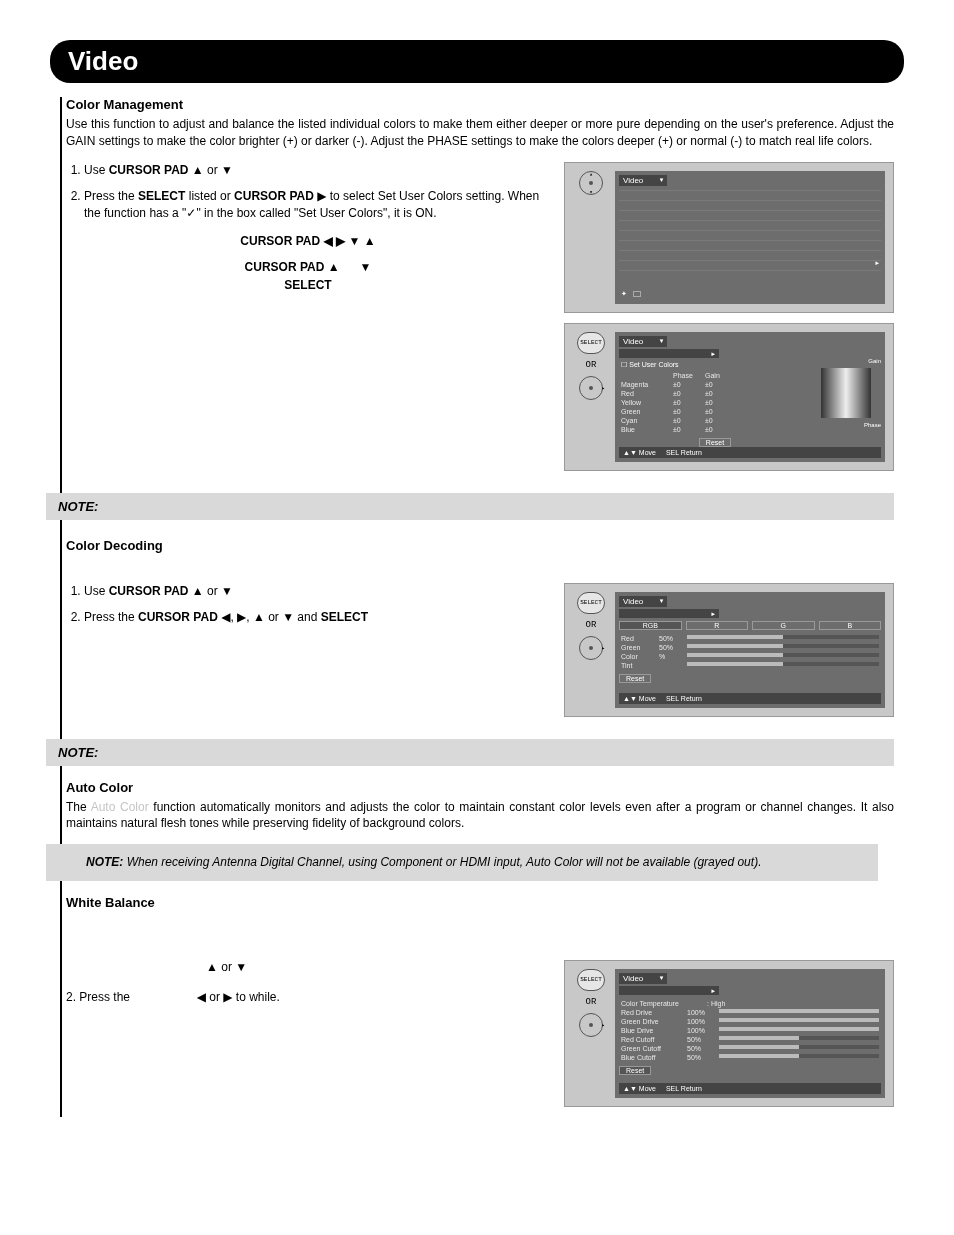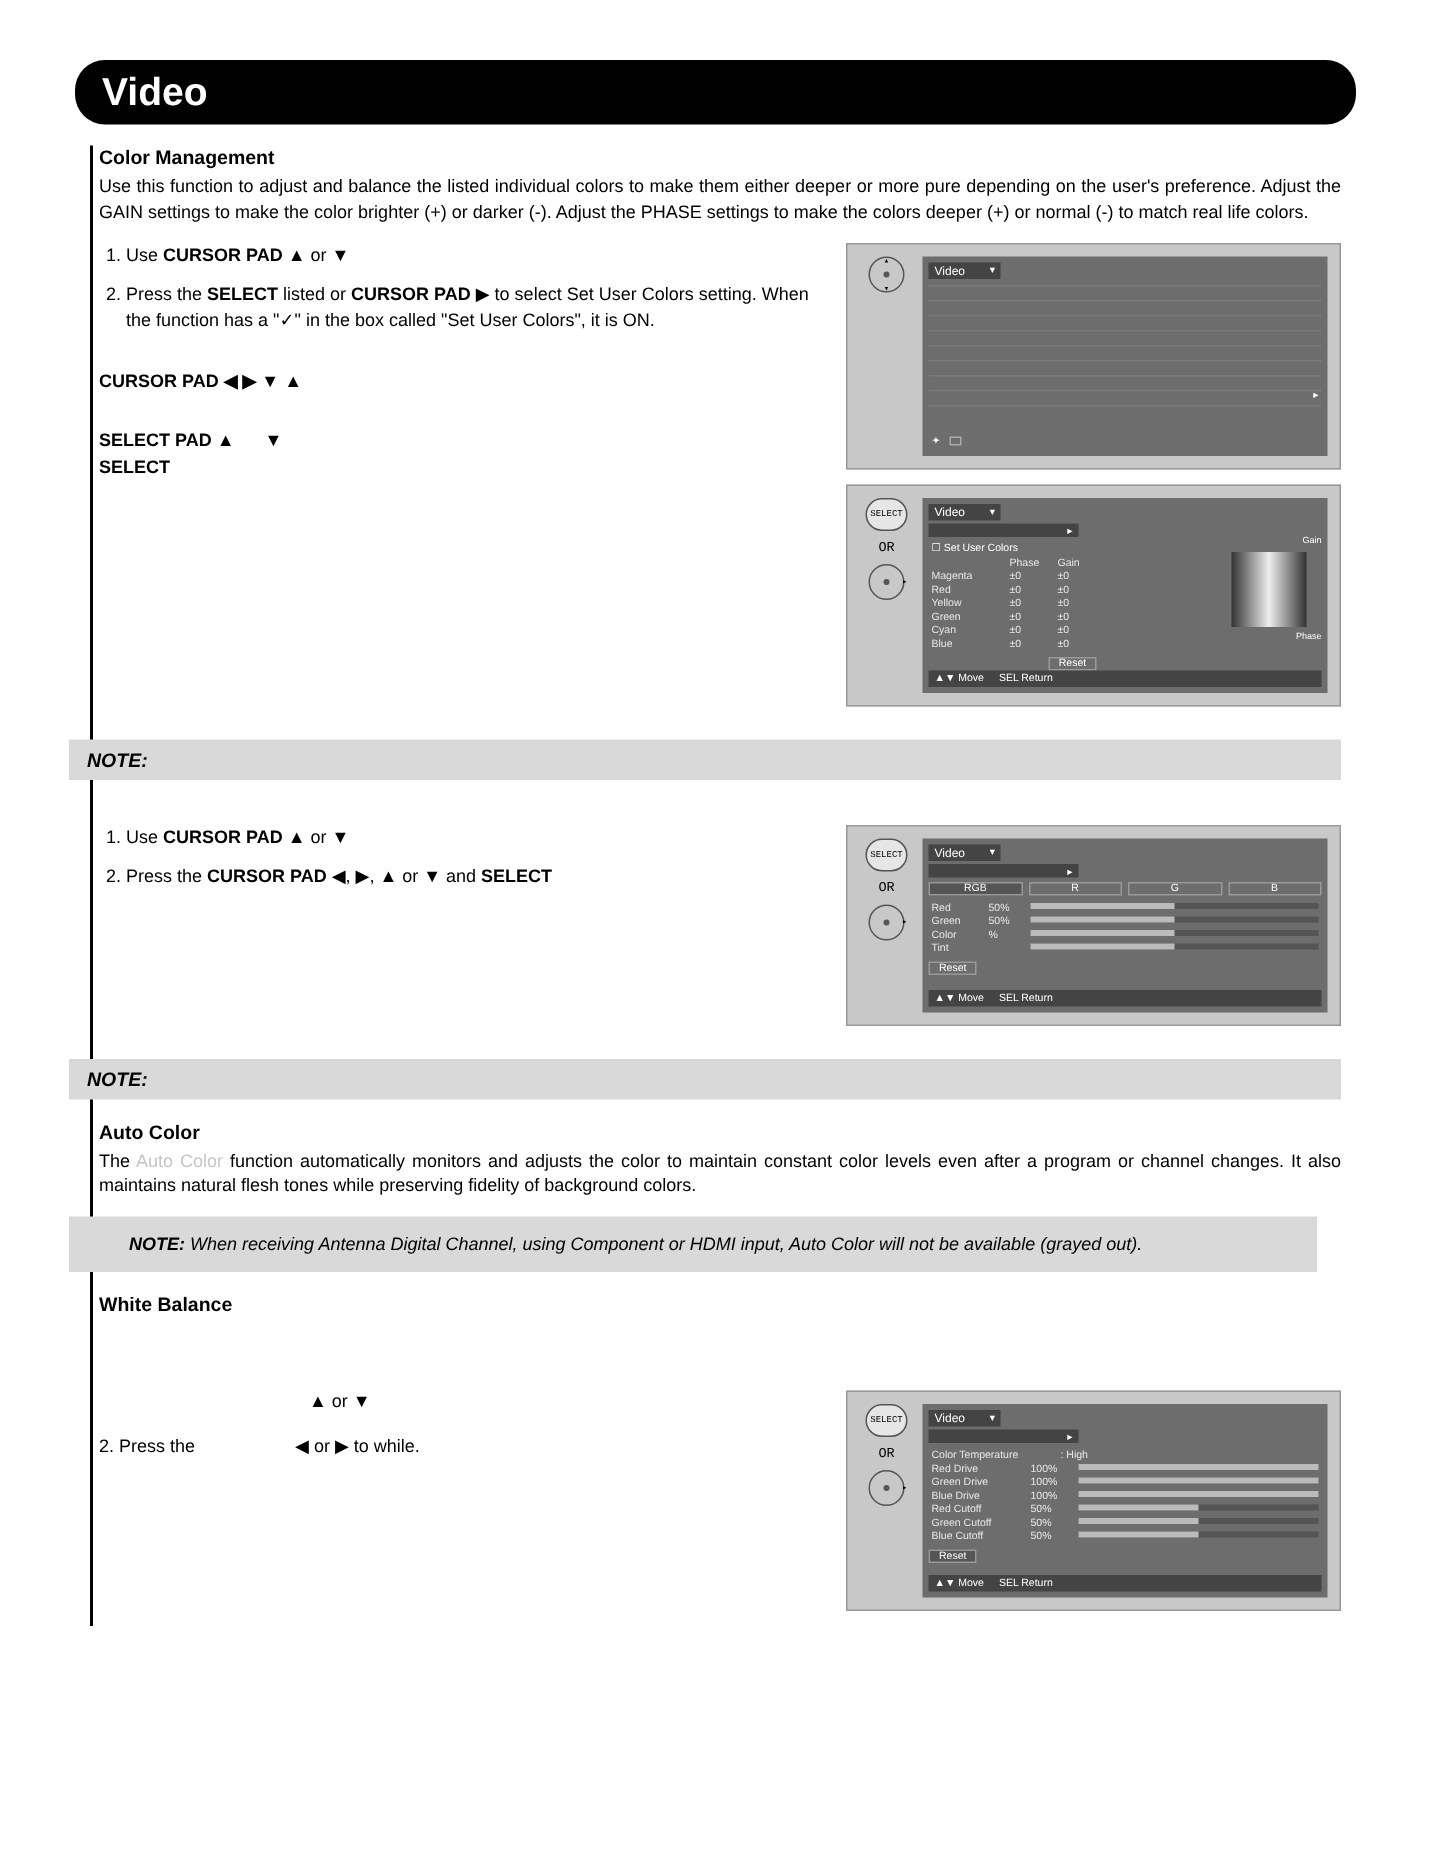--- a/index.html
+++ b/index.html
@@ -41,21 +41,21 @@
   }
   .two-col {
     display: flex;
     gap: 14px;
     margin-bottom: 12px;
   }
   .left-col { flex: 1; }
   .right-col { width: 330px; flex-shrink: 0; }
   ol.steps { padding-left: 18px; }
   ol.steps li { margin-bottom: 10px; line-height: 1.4; }
-  .cursor-line { font-weight: bold; margin: 25px 0 4px; }
+  .cursor-line { text-align: center; font-weight: bold; margin: 12px 0 4px; }
   .note-bar {
     background: #d9d9d9;
     padding: 6px 12px;
     margin: 10px 0 10px -20px;
     font-style: italic;
     font-weight: bold;
     font-size: 13px;
   }
   .note-inline {
     background: #d9d9d9;
@@ -154,21 +154,21 @@
       <ol class="steps">
         <li>
           <span>Use </span><b>CURSOR PAD</b><span> ▲ or ▼</span>
         </li>
         <li>
           <span>Press the </span><b>SELECT</b><span> listed or </span><b>CURSOR PAD</b><span> ▶ to select Set User Colors setting.  When the function has a "✓" in the box called "Set User Colors", it is ON.</span>
         </li>
       </ol>
       <div class="cursor-line">CURSOR PAD  ◀  ▶  ▼  ▲</div>
       <div class="cursor-line">
-        <span>SELECT PAD  ▲</span>&nbsp;&nbsp;&nbsp;&nbsp;&nbsp;&nbsp;<span>▼</span>
+        <span>CURSOR PAD  ▲</span>&nbsp;&nbsp;&nbsp;&nbsp;&nbsp;&nbsp;<span>▼</span>
       </div>
       <div class="cursor-line" style="margin-top:0;">SELECT</div>
     </div>
 
     <div class="right-col">
 
       <div class="osd">
         <div class="osd-ctrl">
           <div class="ctrl-circle">
             <span class="arr" style="top:-2px;">▴</span>
@@ -262,20 +262,21 @@
                 <span>▲▼ Move</span>
                 <span>SEL Return</span>
               </div>
         </div>
       </div>
     </div>
   </div>
 
   <div class="note-bar">NOTE:</div>
 
+  <div class="subhead" style="margin-top:18px;">Color Decoding</div>
 
   <div class="two-col" style="margin-top:30px;">
     <div class="left-col">
       <ol class="steps">
         <li>
           <span>Use </span><b>CURSOR PAD</b><span> ▲ or ▼</span>
         </li>
         <li>
           <span>Press the </span><b>CURSOR PAD</b><span> ◀, ▶, ▲ or ▼ and </span><b>SELECT</b>
         </li>

